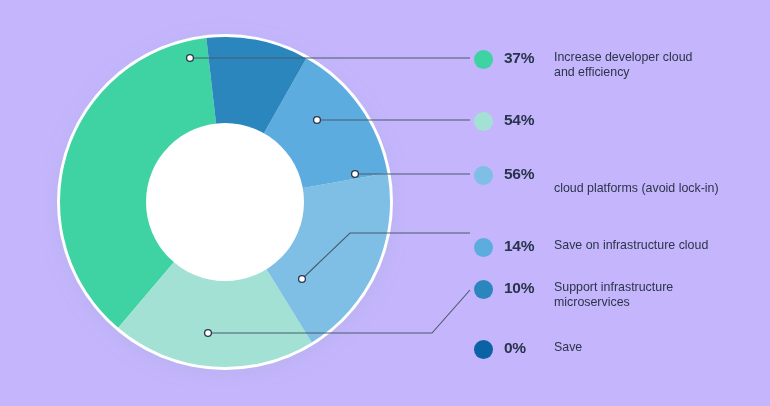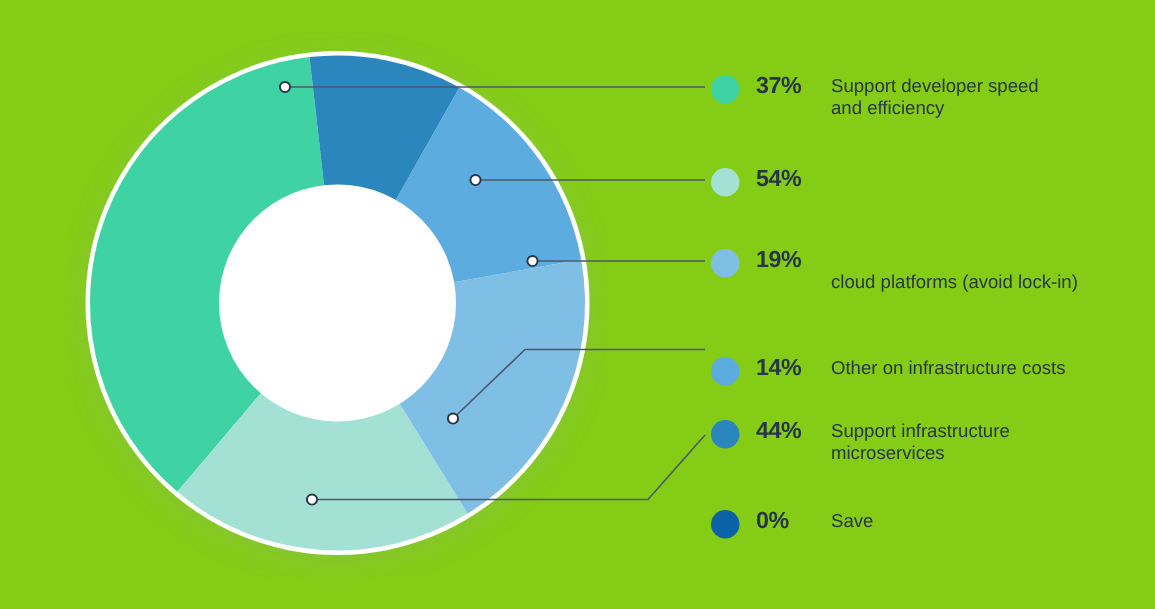--- a/index.html
+++ b/index.html
@@ -9,21 +9,21 @@
     height: 406px;
     background: #ffffff;
     font-family: "Liberation Sans", sans-serif;
     overflow: hidden;
   }
 
   #page {
     position: relative;
     width: 770px;
     height: 406px;
-    background: #84cc16;
+    background: #c4b5fd;
   }
 
   
   #donut-wrap {
     position: absolute;
     left: 45px;
     top: 18px;
     width: 360px;
     height: 368px;
   }
@@ -132,50 +132,50 @@
       <circle cx="208" cy="333" r="3.4"></circle>
     </g>
   </svg>
 
   <div id="legend">
 
     <div class="legend-row" style="top:16px">
       <span class="legend-dot" style="background: rgb(63, 211, 164);"></span>
       <span class="legend-pct">37%</span>
       <span class="legend-label">
-        <span>Support developer speed</span><br>
+        <span>Increase developer cloud</span><br>
         <span>and efficiency</span>
       </span>
     </div>
 
     <div class="legend-row" style="top:78px">
       <span class="legend-dot" style="background: rgb(163, 225, 212);"></span>
       <span class="legend-pct">54%</span>
     </div>
 
     <div class="legend-row" style="top:132px">
       <span class="legend-dot" style="background: rgb(127, 190, 229);"></span>
-      <span class="legend-pct">19%</span>
+      <span class="legend-pct">56%</span>
       <span class="legend-label">
         <br>
         <span>cloud platforms (avoid lock-in)</span>
       </span>
     </div>
 
     <div class="legend-row" style="top:204px">
       <span class="legend-dot" style="background: rgb(92, 172, 224);"></span>
       <span class="legend-pct">14%</span>
       <span class="legend-label">
-        <span>Other on infrastructure costs</span>
+        <span>Save on infrastructure cloud</span>
       </span>
     </div>
 
     <div class="legend-row" style="top:246px">
       <span class="legend-dot" style="background: rgb(43, 134, 190);"></span>
-      <span class="legend-pct">44%</span>
+      <span class="legend-pct">10%</span>
       <span class="legend-label">
         <span>Support infrastructure</span><br>
         <span>microservices</span>
       </span>
     </div>
 
     <div class="legend-row" style="top:306px">
       <span class="legend-dot" style="background: rgb(11, 98, 164);"></span>
       <span class="legend-pct">0%</span>
       <span class="legend-label">

